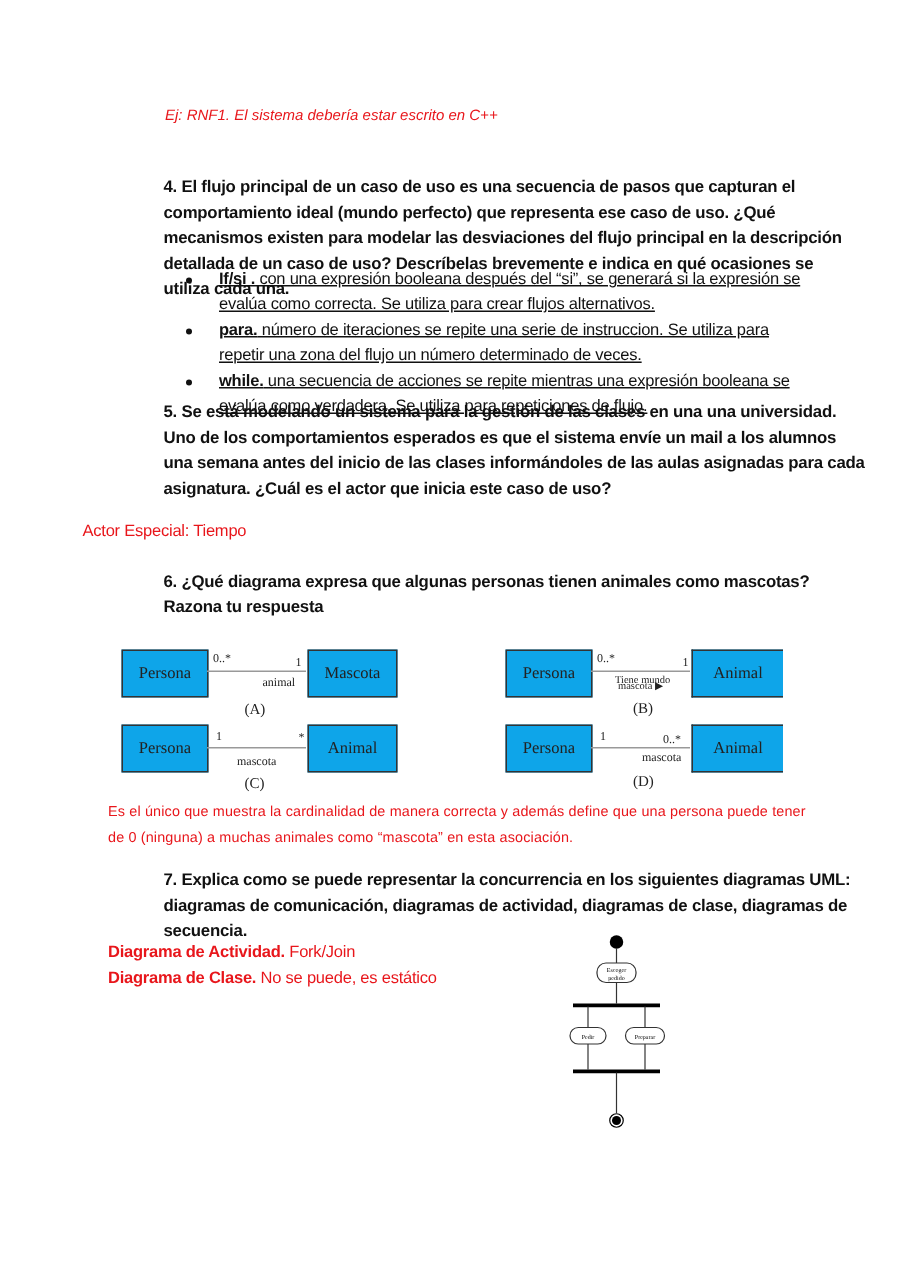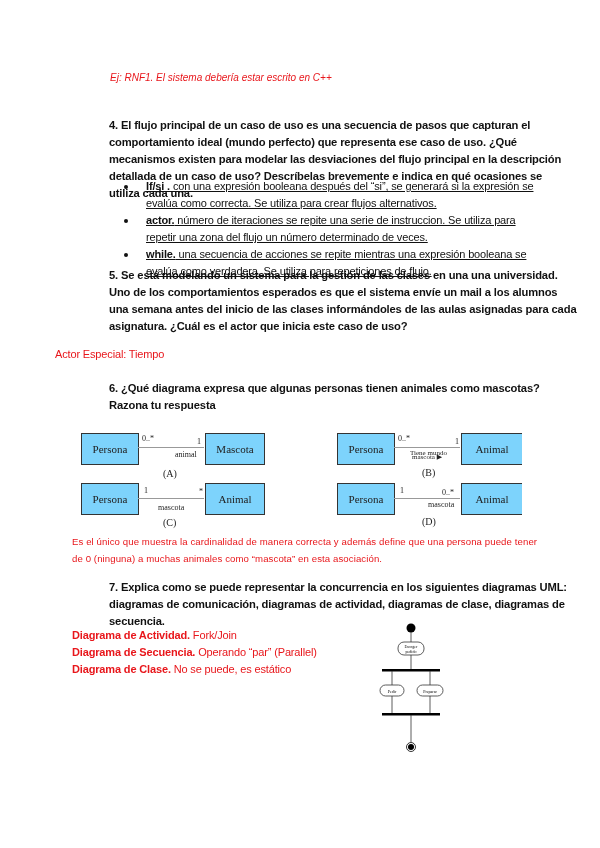--- a/index.html
+++ b/index.html
@@ -8,35 +8,35 @@
   .abs { position: absolute; }
   .red { color: #e8161b; }
   .q { font-weight: bold; font-size: 11.2px; line-height: 17px; letter-spacing: -0.15px; margin-left: 37px; }
   .example { font-style: italic; font-size: 10px; }
   ul.bul { margin: 0; padding: 0; list-style: none; }
   ul.bul li { position: relative; padding-left: 26px; font-size: 11px; line-height: 17px; letter-spacing: -0.15px; text-decoration: underline; }
   ul.bul li .dot { position: absolute; left: 4px; top: 7px; width: 4px; height: 4px; background: #111; border-radius: 50%; }
   .ans { font-size: 11px; line-height: 17px; letter-spacing: -0.15px; }
   .ans6 { font-size: 9.6px; line-height: 17px; letter-spacing: 0.1px; }
   .uml { font-family: "Liberation Serif", "DejaVu Serif", serif; color: #222; }
-  .box { position: absolute; border: 1px solid #333; background: #7dd3fc; display: flex; align-items: center; justify-content: center; font-size: 11px; }
+  .box { position: absolute; border: 1px solid #333; background: #0ea5e9; display: flex; align-items: center; justify-content: center; font-size: 11px; }
   .line { position: absolute; height: 1px; background: #999; }
   .lbl { position: absolute; font-size: 8px; white-space: nowrap; }
   .cap { position: absolute; font-size: 10px; }
   .act { position: absolute; }
 </style>
 </head>
 <body>
 
 <div class="abs example red" style="left:110px; top:72px;">Ej: RNF1. El sistema debería estar escrito en C++</div>
 
 <div class="abs q" style="left:72px; top:117px; width:462px;">4. El flujo principal de un caso de uso es una secuencia de pasos que capturan el comportamiento ideal (mundo perfecto) que representa ese caso de uso. ¿Qué mecanismos existen para modelar las desviaciones del flujo principal en la descripción detallada de un caso de uso? Descríbelas brevemente e indica en qué ocasiones se utiliza cada una.</div>
 <ul class="abs bul" style="left:120px; top:178px; width:420px;">
   <li><span class="dot"></span><b>If/si .</b><span> con una expresión booleana después del “si”, se generará si la expresión se evalúa como correcta. Se utiliza para crear flujos alternativos.</span></li>
-  <li><span class="dot"></span><b>actor.</b><span> número de iteraciones se repite una serie de instruccion. Se utiliza para repetir una zona del flujo un número determinado de veces.</span></li>
+  <li><span class="dot"></span><b>para.</b><span> número de iteraciones se repite una serie de instruccion. Se utiliza para repetir una zona del flujo un número determinado de veces.</span></li>
   <li><span class="dot"></span><b>while.</b><span> una secuencia de acciones se repite mientras una expresión booleana se evalúa como verdadera. Se utiliza para repeticiones de flujo.</span></li>
 </ul>
 
 <div class="abs q" style="left:72px; top:267px; width:470px;">5. Se está modelando un sistema para la gestión de las clases en una una universidad. Uno de los comportamientos esperados es que el sistema envíe un mail a los alumnos una semana antes del inicio de las clases informándoles de las aulas asignadas para cada asignatura. ¿Cuál es el actor que inicia este caso de uso?</div>
 <div class="abs ans red" style="left:55px; top:346px;">Actor Especial: Tiempo</div>
 
 <div class="abs q" style="left:72px; top:380px; width:470px;">6. ¿Qué diagrama expresa que algunas personas tienen animales como mascotas? Razona tu respuesta</div>
 
 <div class="abs uml" style="left:0; top:0; width:600px; height:540px;">
 
@@ -72,21 +72,20 @@
   <div class="lbl" style="left:442px; top:488px;">0..*</div>
   <div class="lbl" style="left:428px; top:500px;">mascota</div>
   <div class="cap" style="left:422px; top:516px;">(D)</div>
 </div>
 
 <div class="abs ans6 red" style="left:72px; top:533px; width:470px;">Es el único que muestra la cardinalidad de manera correcta y además define que una persona puede tener de 0 (ninguna) a muchas animales como “mascota” en esta asociación.</div>
 
 <div class="abs q" style="left:72px; top:579px; width:470px;">7. Explica como se puede representar la concurrencia en los siguientes diagramas UML: diagramas de comunicación, diagramas de actividad, diagramas de clase, diagramas de secuencia.</div>
 <div class="abs ans red" style="left:72px; top:627px; width:290px;">
   <div><b>Diagrama de Actividad.</b><span> Fork/Join</span></div>
-  <div><b>Diagrama de Secuencia.</b><span> Operando “par” (Parallel)</span></div>
   <div><b>Diagrama de Clase.</b><span> No se puede, es estático</span></div>
 </div>
 
 <div class="act" style="left:360px; top:620px; width:100px; height:140px;">
   <svg width="100" height="140" viewBox="0 0 100 140">
     <circle cx="51" cy="8" r="4.5" fill="#000"></circle>
     <line x1="51" y1="12" x2="51" y2="22" stroke="#333" stroke-width="0.8"></line>
     <rect x="38" y="22" width="26" height="13" rx="6" fill="#fff" stroke="#333" stroke-width="0.8"></rect>
     <text x="51" y="28" font-size="4" text-anchor="middle" font-family="Liberation Serif, serif">Escoger</text>
     <text x="51" y="33" font-size="4" text-anchor="middle" font-family="Liberation Serif, serif">pedido</text>

